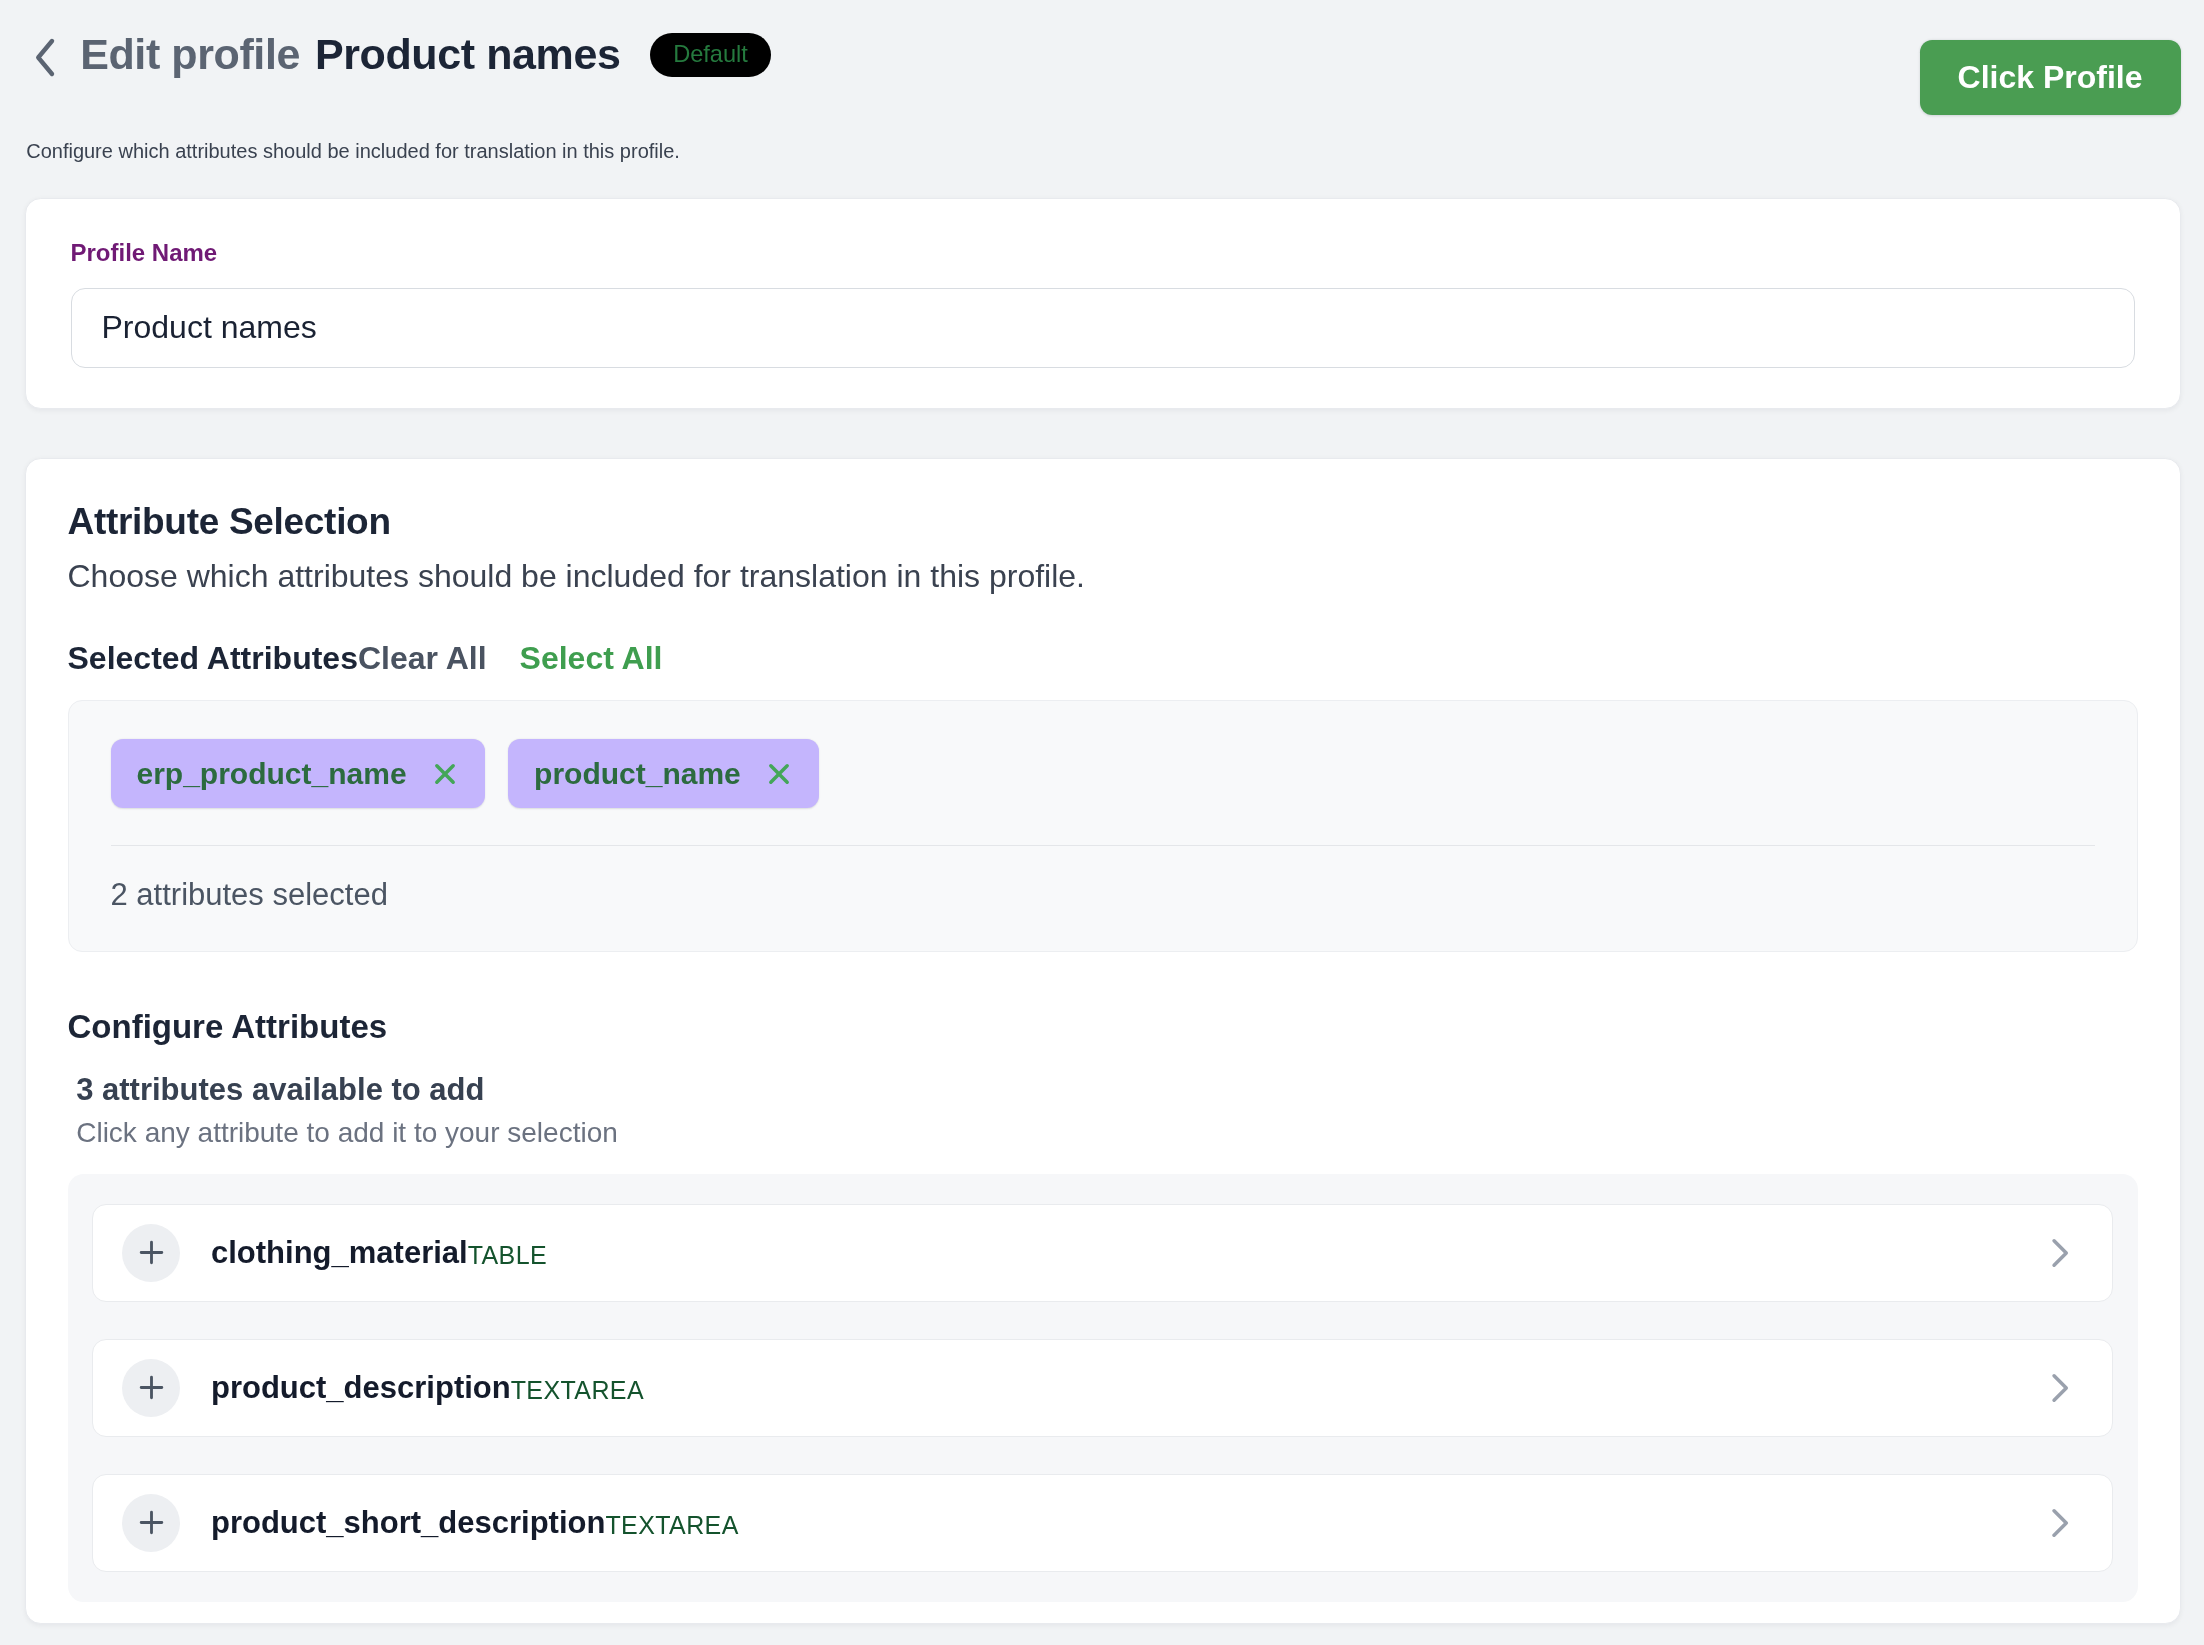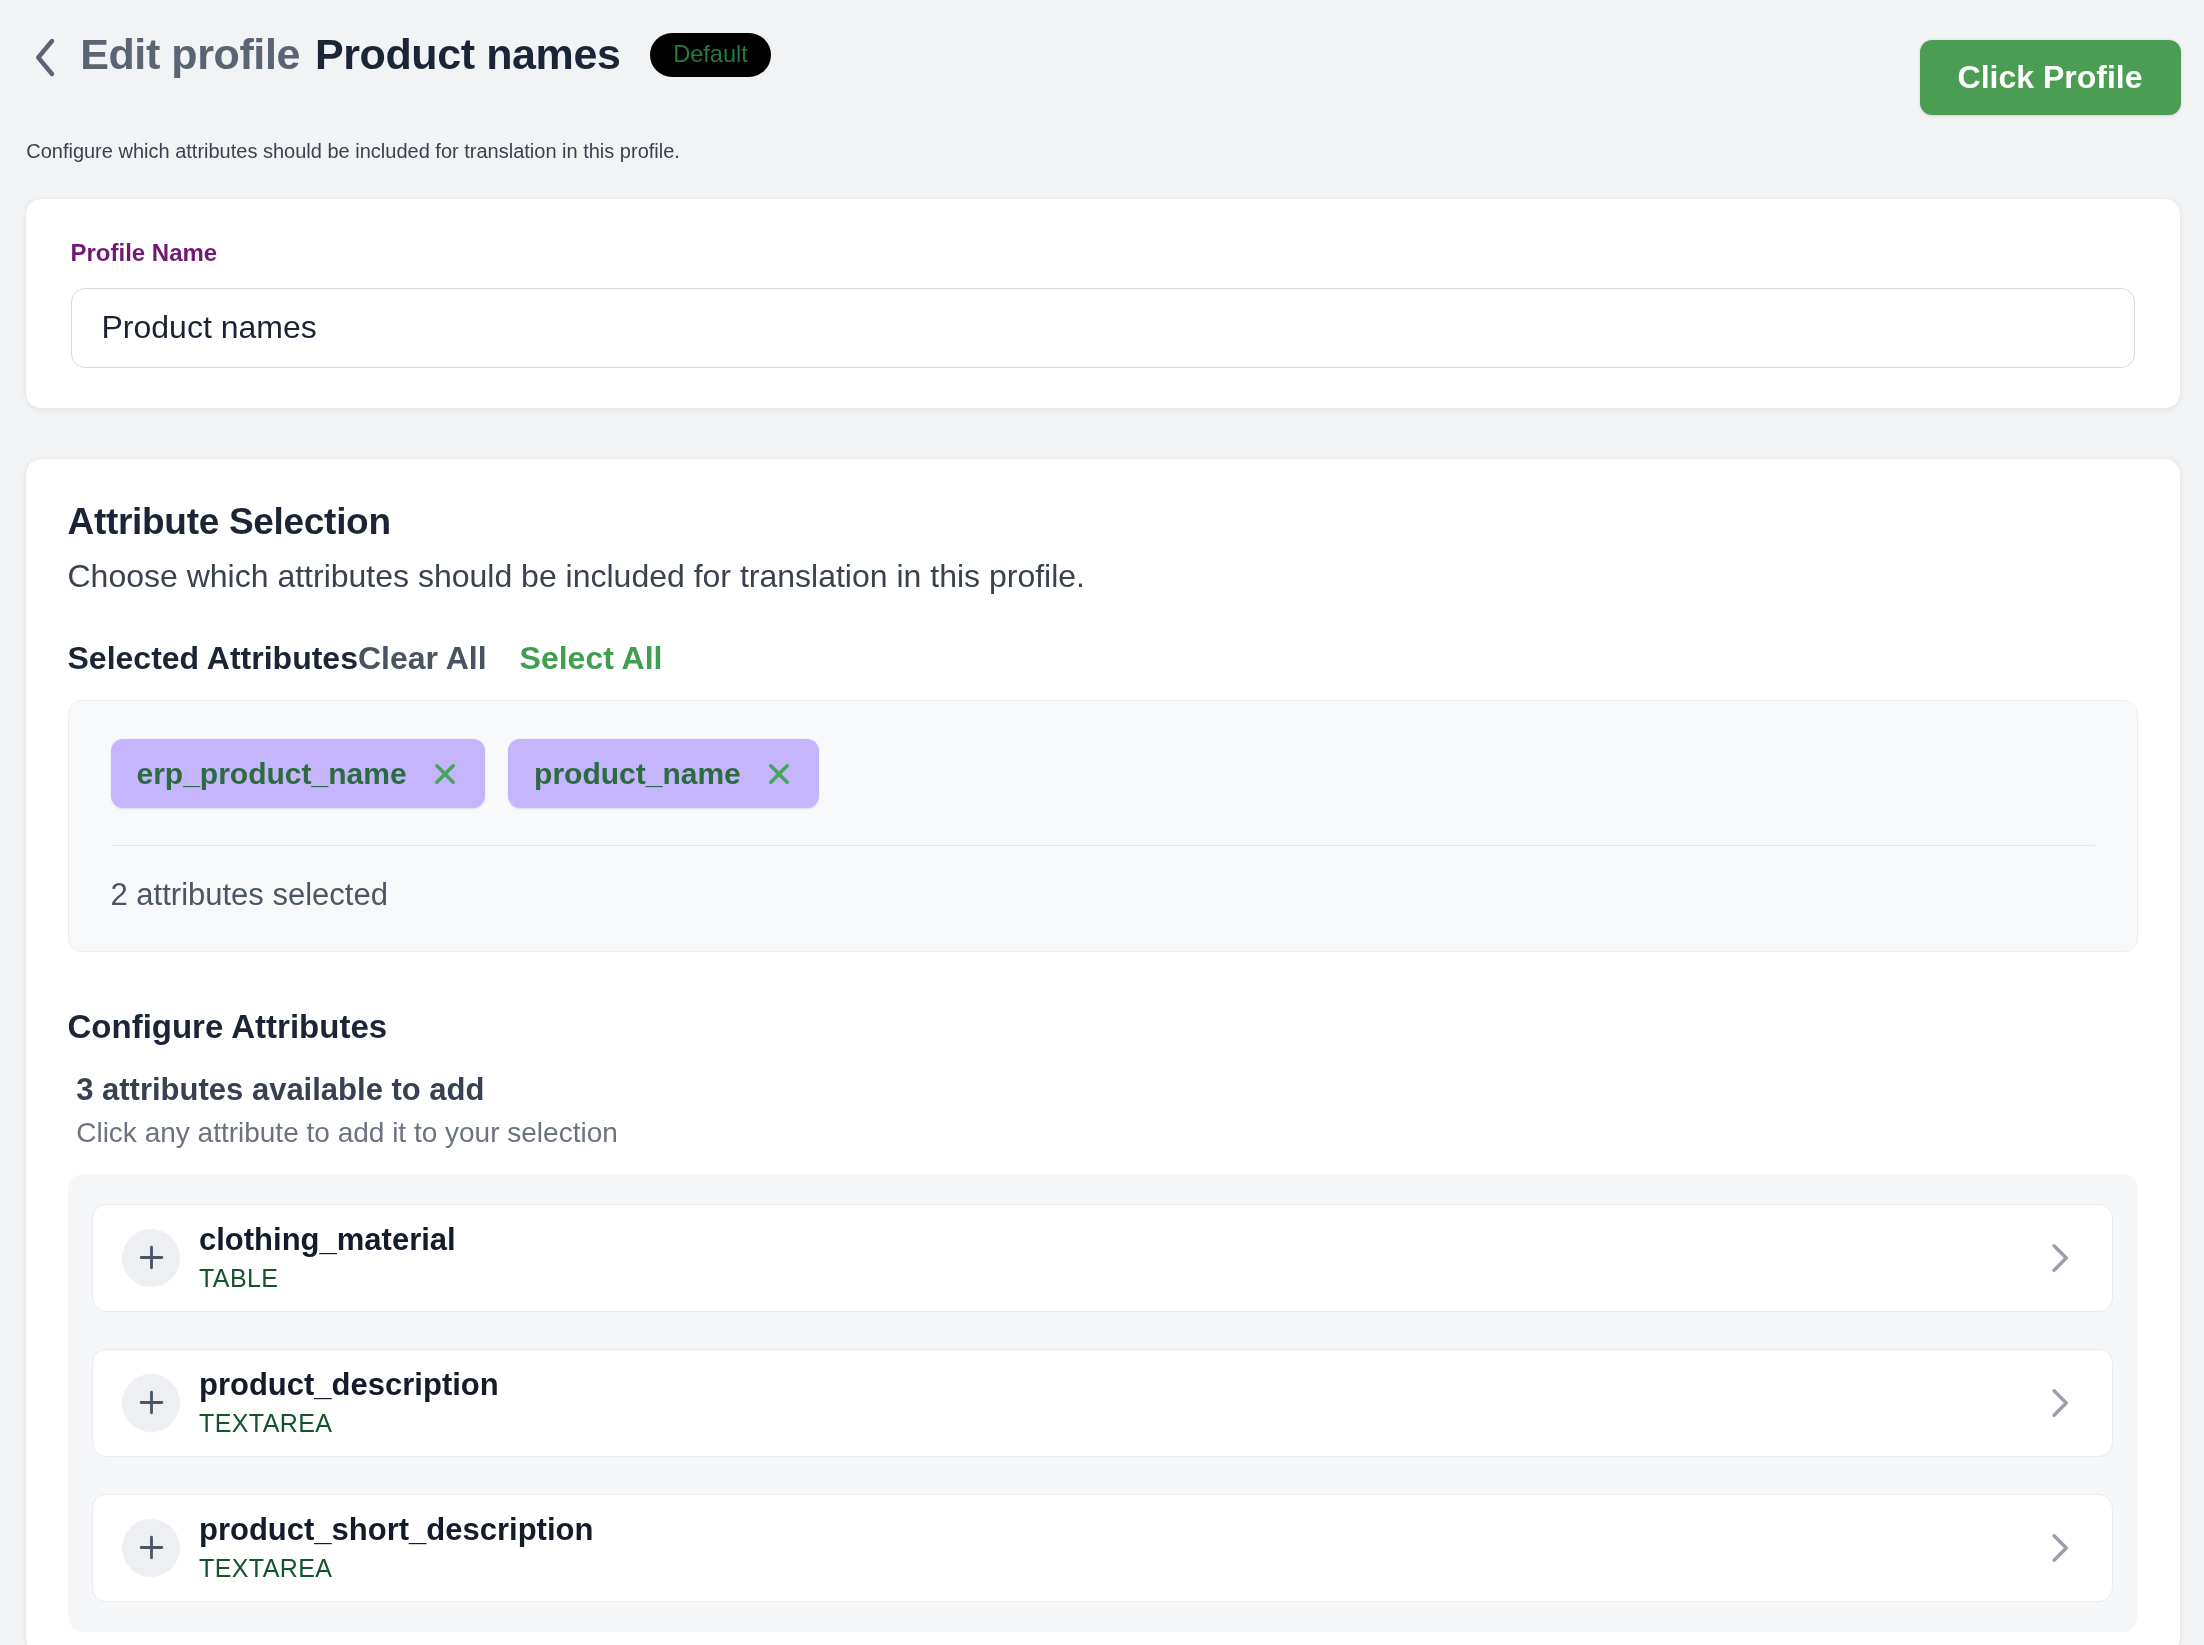--- a/index.html
+++ b/index.html
@@ -148,21 +148,21 @@
   }
   .plus-circle {
     width: 58px; height: 58px;
     border-radius: 50%;
     background: #edeff2;
     border: none;
     display: flex; align-items: center; justify-content: center;
     cursor: pointer;
     flex: 0 0 auto;
   }
-  .attr-texts { margin-left: 19px; display: flex; flex-direction: column; }
+  .attr-texts { margin-left: 31px; display: flex; flex-direction: row; }
   .attr-name { font-size: 31px; font-weight: 700; color: #141b2b; }
   .attr-type { margin-top: 6.1px; font-size: 25px; color: #14532d; letter-spacing: 0.4px; }
   .row-chevron { margin-left: auto; display: flex; }
 </style>
 </head>
 <body>
 
 <div class="page">
 
   <div class="header-row">

